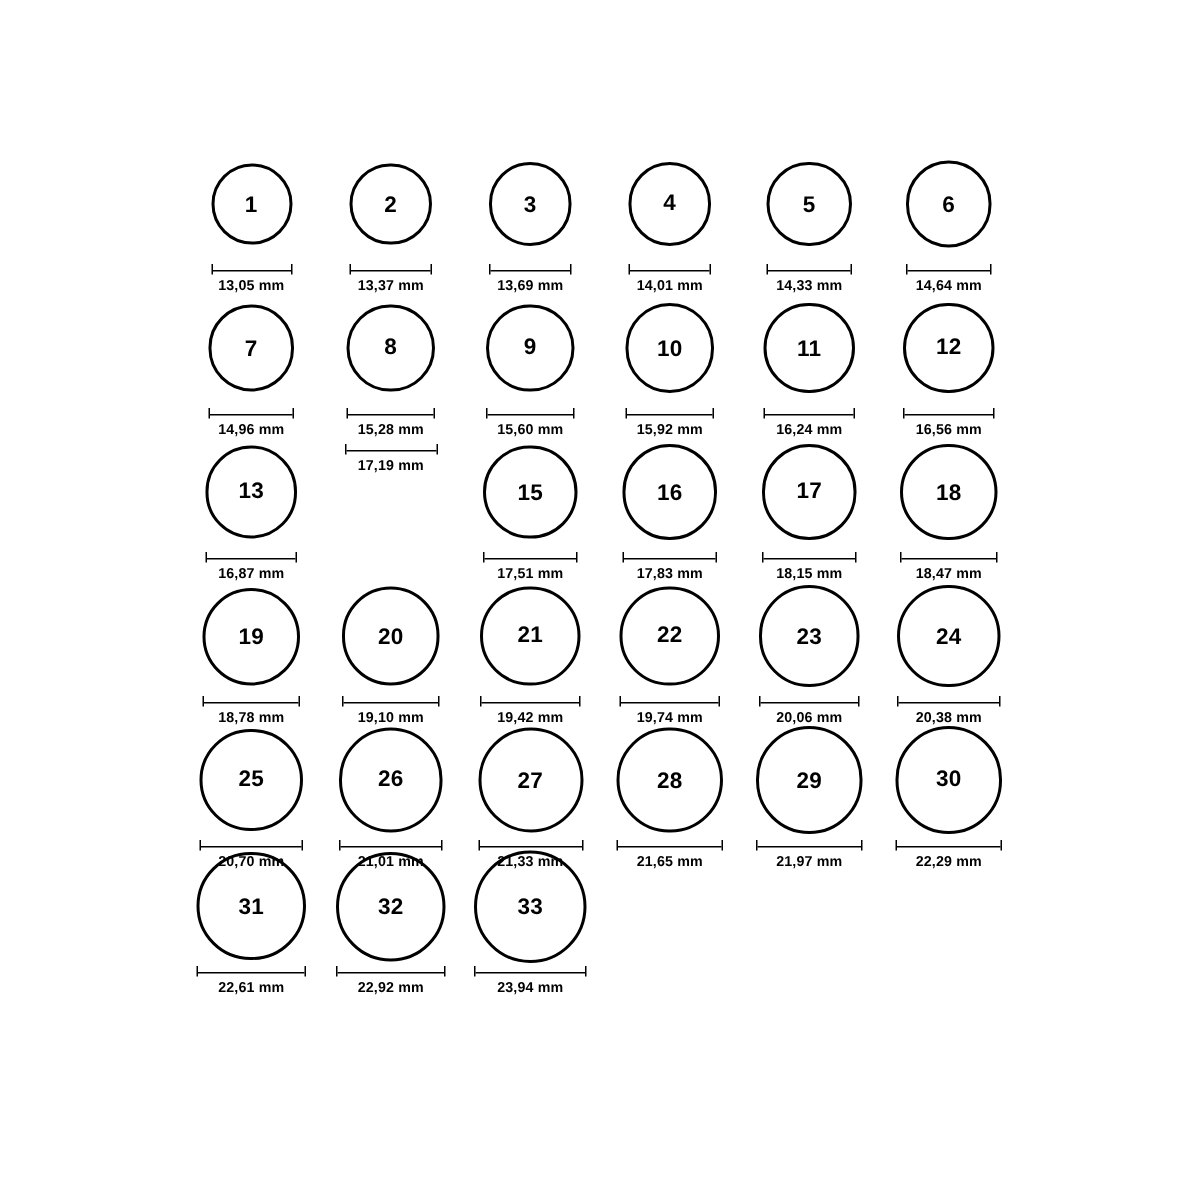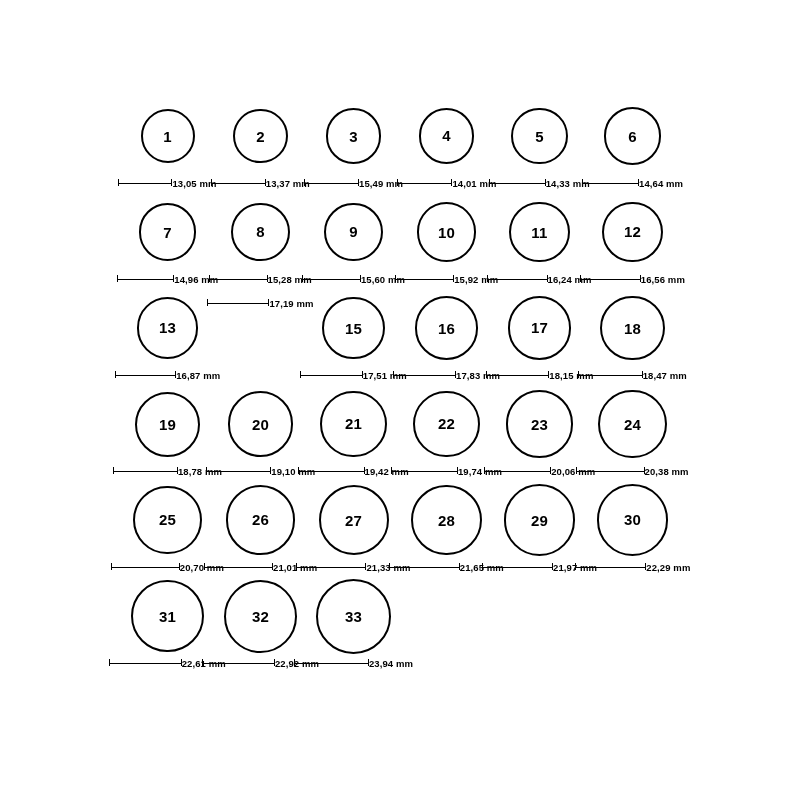--- a/index.html
+++ b/index.html
@@ -48,21 +48,21 @@
   }
   .ring span {
     font-weight: bold;
     font-size: 15px;
     line-height: 1;
     letter-spacing: 0.2px;
   }
   .measure {
     margin-top: 4px;
     display: flex;
-    flex-direction: row;
+    flex-direction: column;
     align-items: center;
     text-align: right;
   }
   .bar {
     position: relative;
     height: 7px;
     box-sizing: border-box;
     border-left: 1.4px solid #000;
     border-right: 1.4px solid #000;
   }
@@ -110,21 +110,21 @@
         </div>
       </div>
       <div class="cell">
         <div class="ring-wrap">
           <div class="ring" style="width: 55.2px; height: 55.2px;">
             <span>3</span>
           </div>
         </div>
         <div class="measure">
           <div class="bar" style="width: 55.2px;"></div>
-          <div class="mm">15,49 mm</div>
+          <div class="mm">13,69 mm</div>
         </div>
       </div>
       <div class="cell">
         <div class="ring-wrap">
           <div class="ring" style="width: 55.9px; height: 55.9px;">
             <span>4</span>
           </div>
         </div>
         <div class="measure">
           <div class="bar" style="width: 55.9px;"></div>
@@ -414,21 +414,21 @@
           <div class="ring" style="width: 71.8px; height: 71.8px;">
             <span>30</span>
           </div>
         </div>
         <div class="measure">
           <div class="bar" style="width: 71.8px;"></div>
           <div class="mm">22,29 mm</div>
         </div>
       </div>
     </div>
-    <div class="row" style="top: 580px; justify-content: flex-start; padding-left: 121px; box-sizing: border-box;">
+    <div class="row" style="top: 568px; justify-content: flex-start; padding-left: 121px; box-sizing: border-box;">
       <div class="cell">
         <div class="ring-wrap">
           <div class="ring" style="width: 72.4px; height: 72.4px;">
             <span>31</span>
           </div>
         </div>
         <div class="measure">
           <div class="bar" style="width: 72.4px;"></div>
           <div class="mm">22,61 mm</div>
         </div>

